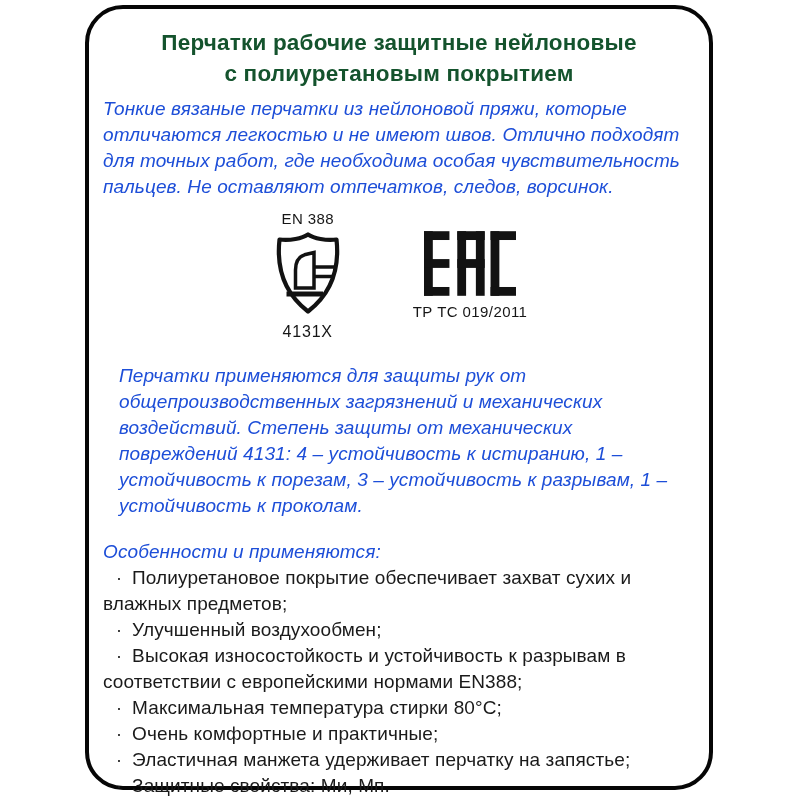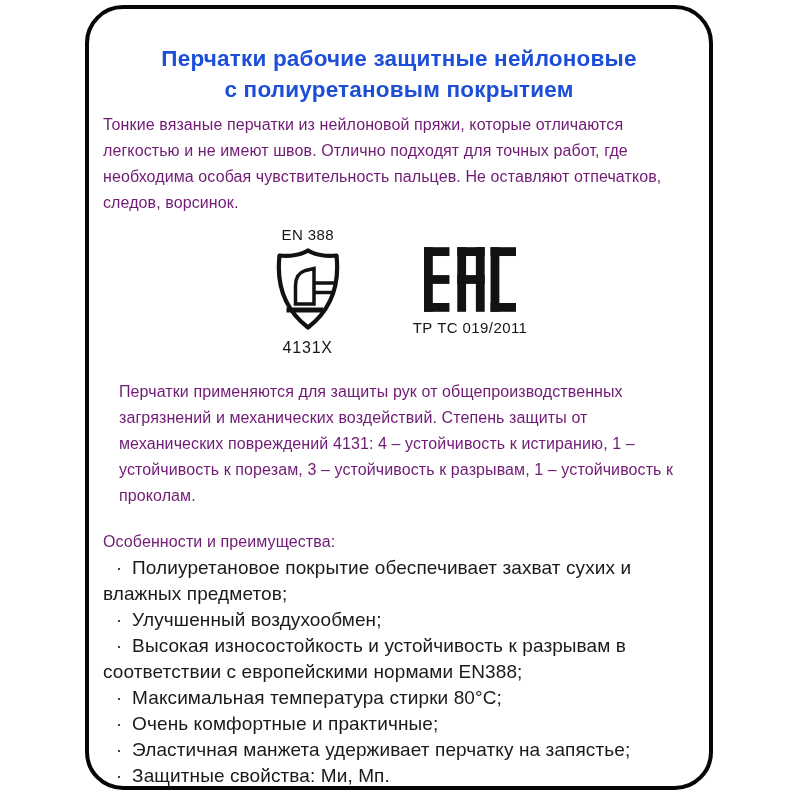--- a/index.html
+++ b/index.html
@@ -24,35 +24,36 @@
     top: 5px;
     width: 628px;
     height: 785px;
     box-sizing: border-box;
     background: #ffffff;
     border: 4px solid #060606;
     border-radius: 38px;
     padding: 10px 14px 0 14px;
   }
   .title {
-    margin: 24px 0 0 0;
+    margin: 8px 0 0 0;
     text-align: center;
     font-size: 22.5px;
     line-height: 31px;
     font-weight: 700;
     letter-spacing: 0.2px;
-    color: #1d4ed8;
+    color: #14532d;
   }
   .title-line { display: block; }
   .para {
     margin: 0;
-    font-size: 16px;
+    font-size: 19px;
     line-height: 26px;
     letter-spacing: 0.1px;
-    color: #701a75;
+    color: #1d4ed8;
+    font-style: italic;
   }
   .intro { margin-top: 7px; }
   .certs {
     display: flex;
     justify-content: center;
     align-items: center;
     gap: 68px;
     margin-top: 10px;
   }
   .cert {
@@ -134,21 +135,21 @@
             <rect x="68" y="57" width="26" height="9"></rect>
           </g>
         </svg>
         <div class="cert-label eac-reg-label">ТР ТС 019/2011</div>
       </div>
 
     </div>
 
     <p class="para protection">Перчатки применяются для защиты рук от общепроизводственных загрязнений и механических воздействий. Степень защиты от механических повреждений 4131: 4 – устойчивость к истиранию, 1 – устойчивость к порезам, 3 – устойчивость к разрывам, 1 – устойчивость к проколам.</p>
 
-    <p class="para features-heading">Особенности и преимущества:</p>
+    <p class="para features-heading">Особенности и применяются:</p>
 
     <div class="features">
       <p class="feat"><span class="dot">·</span><span class="feat-text">Полиуретановое покрытие обеспечивает захват сухих и влажных предметов;</span></p>
       <p class="feat"><span class="dot">·</span><span class="feat-text">Улучшенный воздухообмен;</span></p>
       <p class="feat"><span class="dot">·</span><span class="feat-text">Высокая износостойкость и устойчивость к разрывам в соответствии с европейскими нормами EN388;</span></p>
       <p class="feat"><span class="dot">·</span><span class="feat-text">Максимальная температура стирки 80°С;</span></p>
       <p class="feat"><span class="dot">·</span><span class="feat-text">Очень комфортные и практичные;</span></p>
       <p class="feat"><span class="dot">·</span><span class="feat-text">Эластичная манжета удерживает перчатку на запястье;</span></p>
       <p class="feat"><span class="dot">·</span><span class="feat-text">Защитные свойства: Ми, Мп.</span></p>
     </div>

